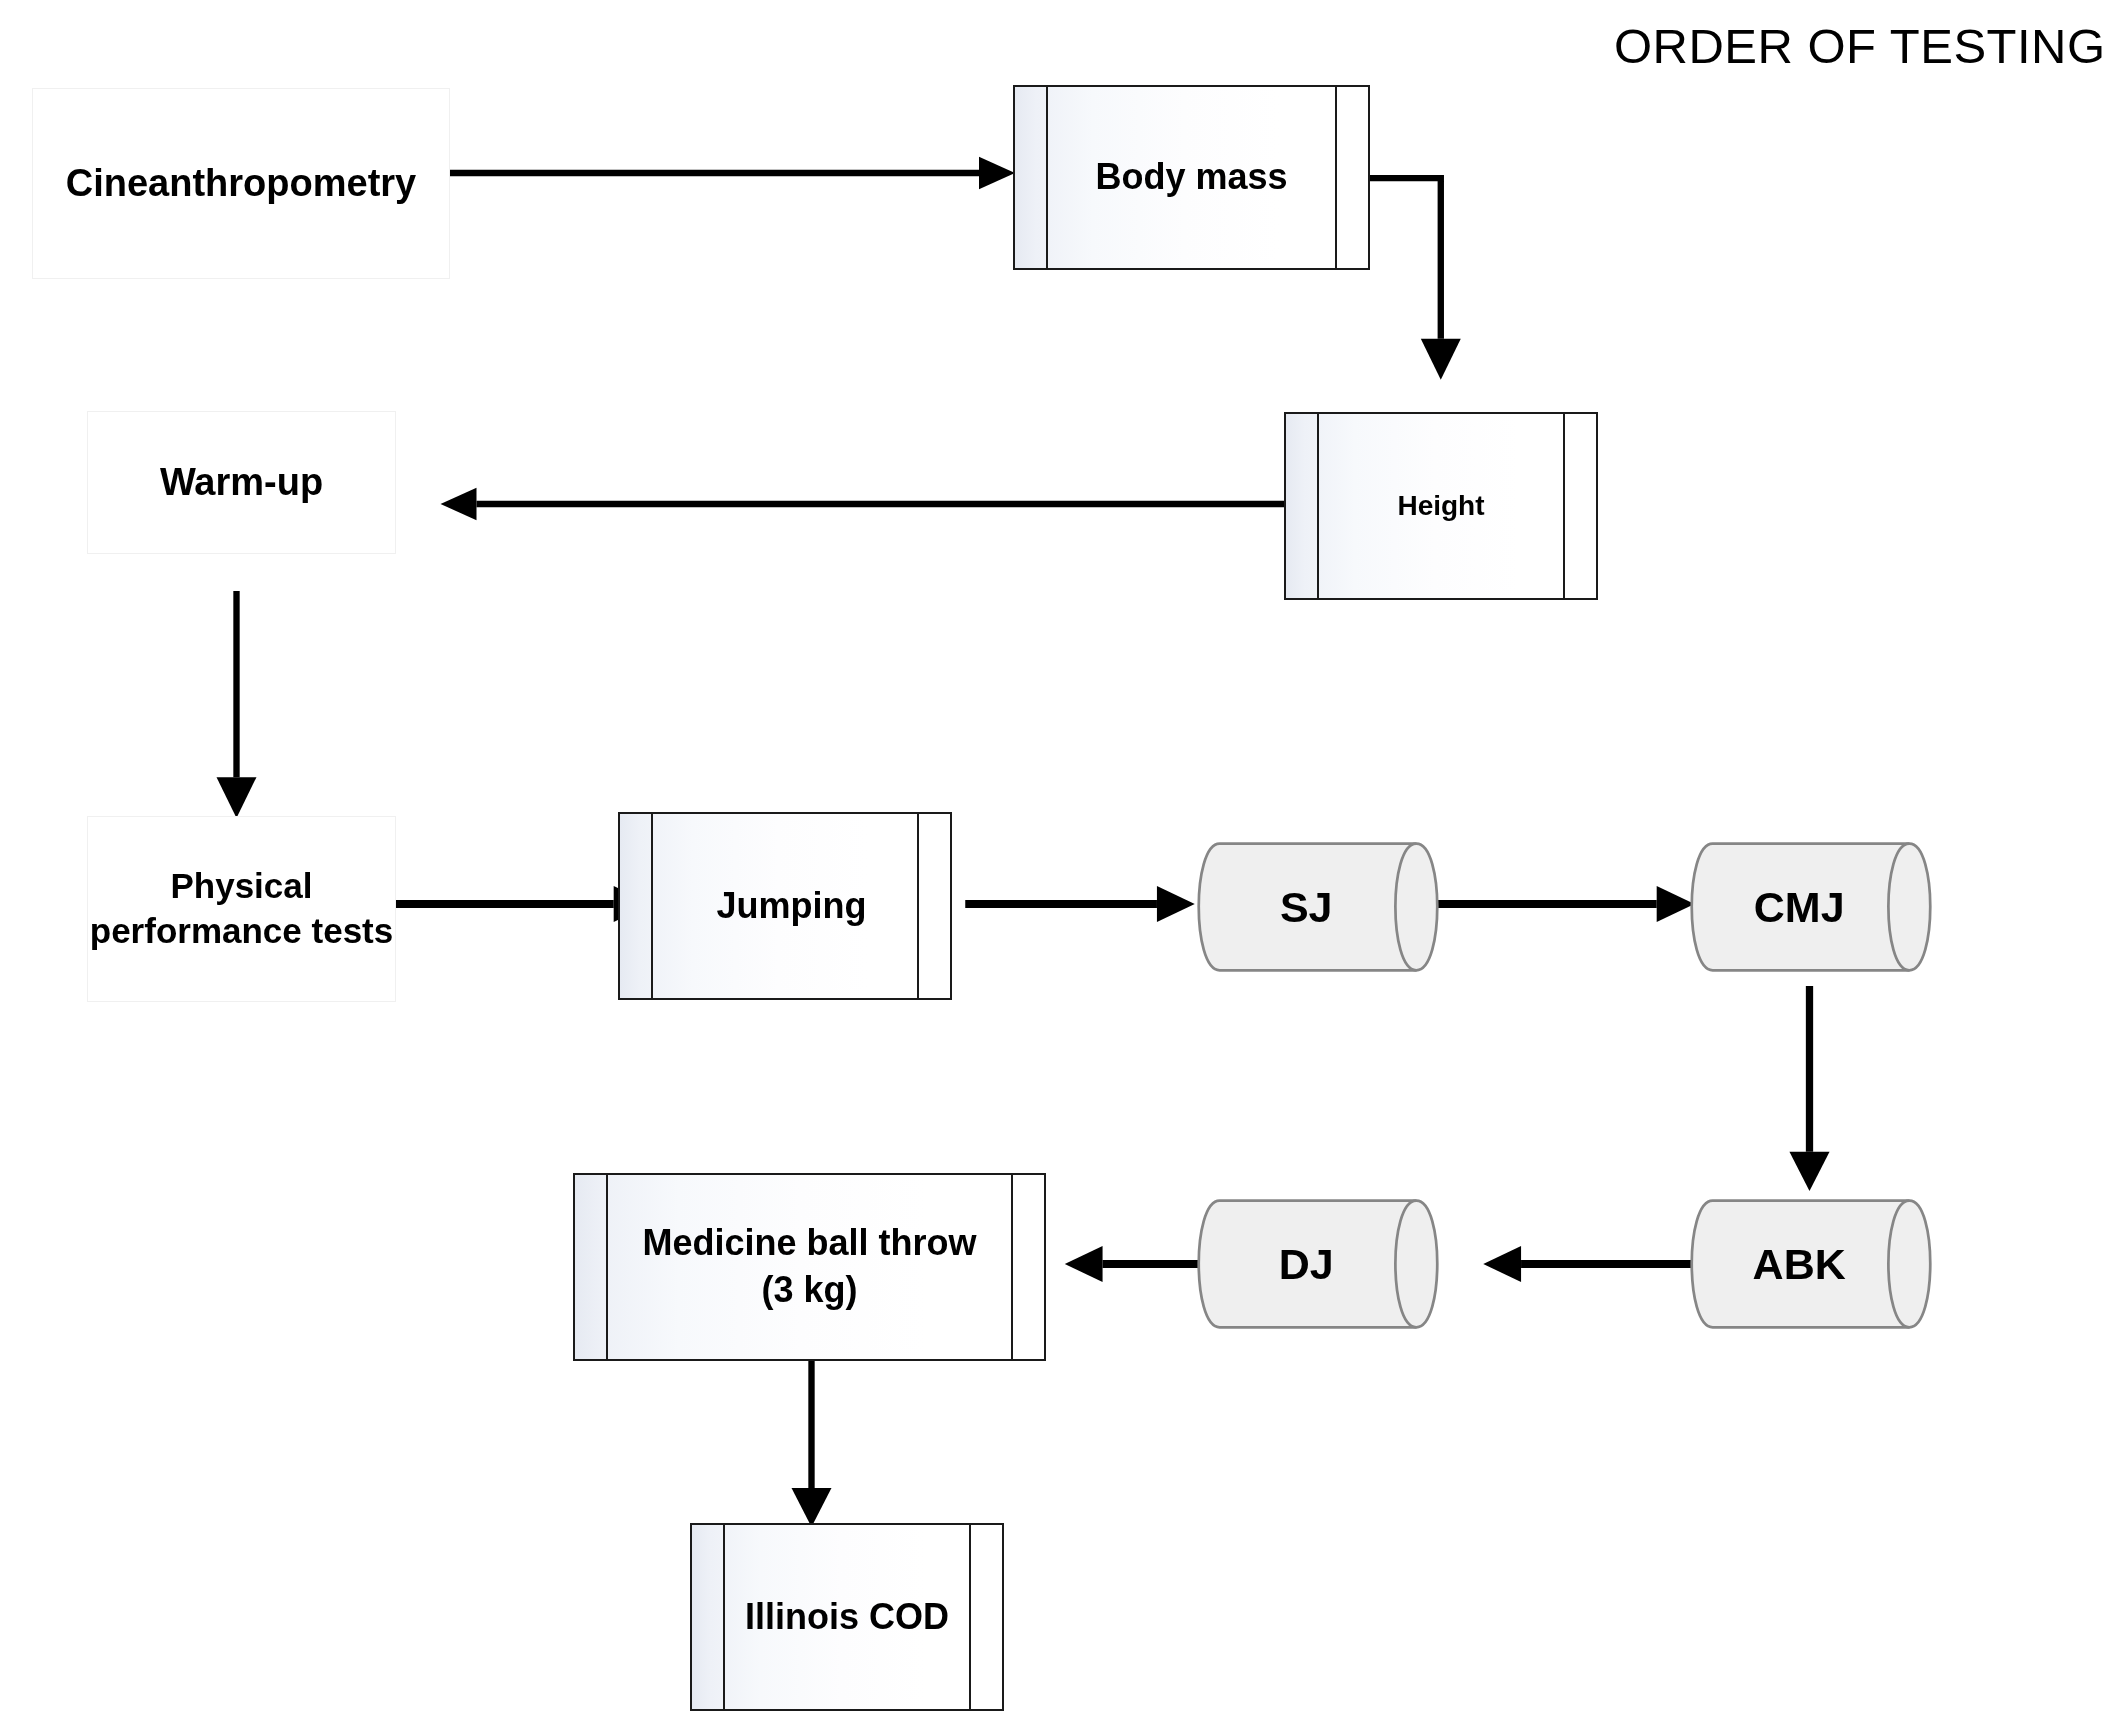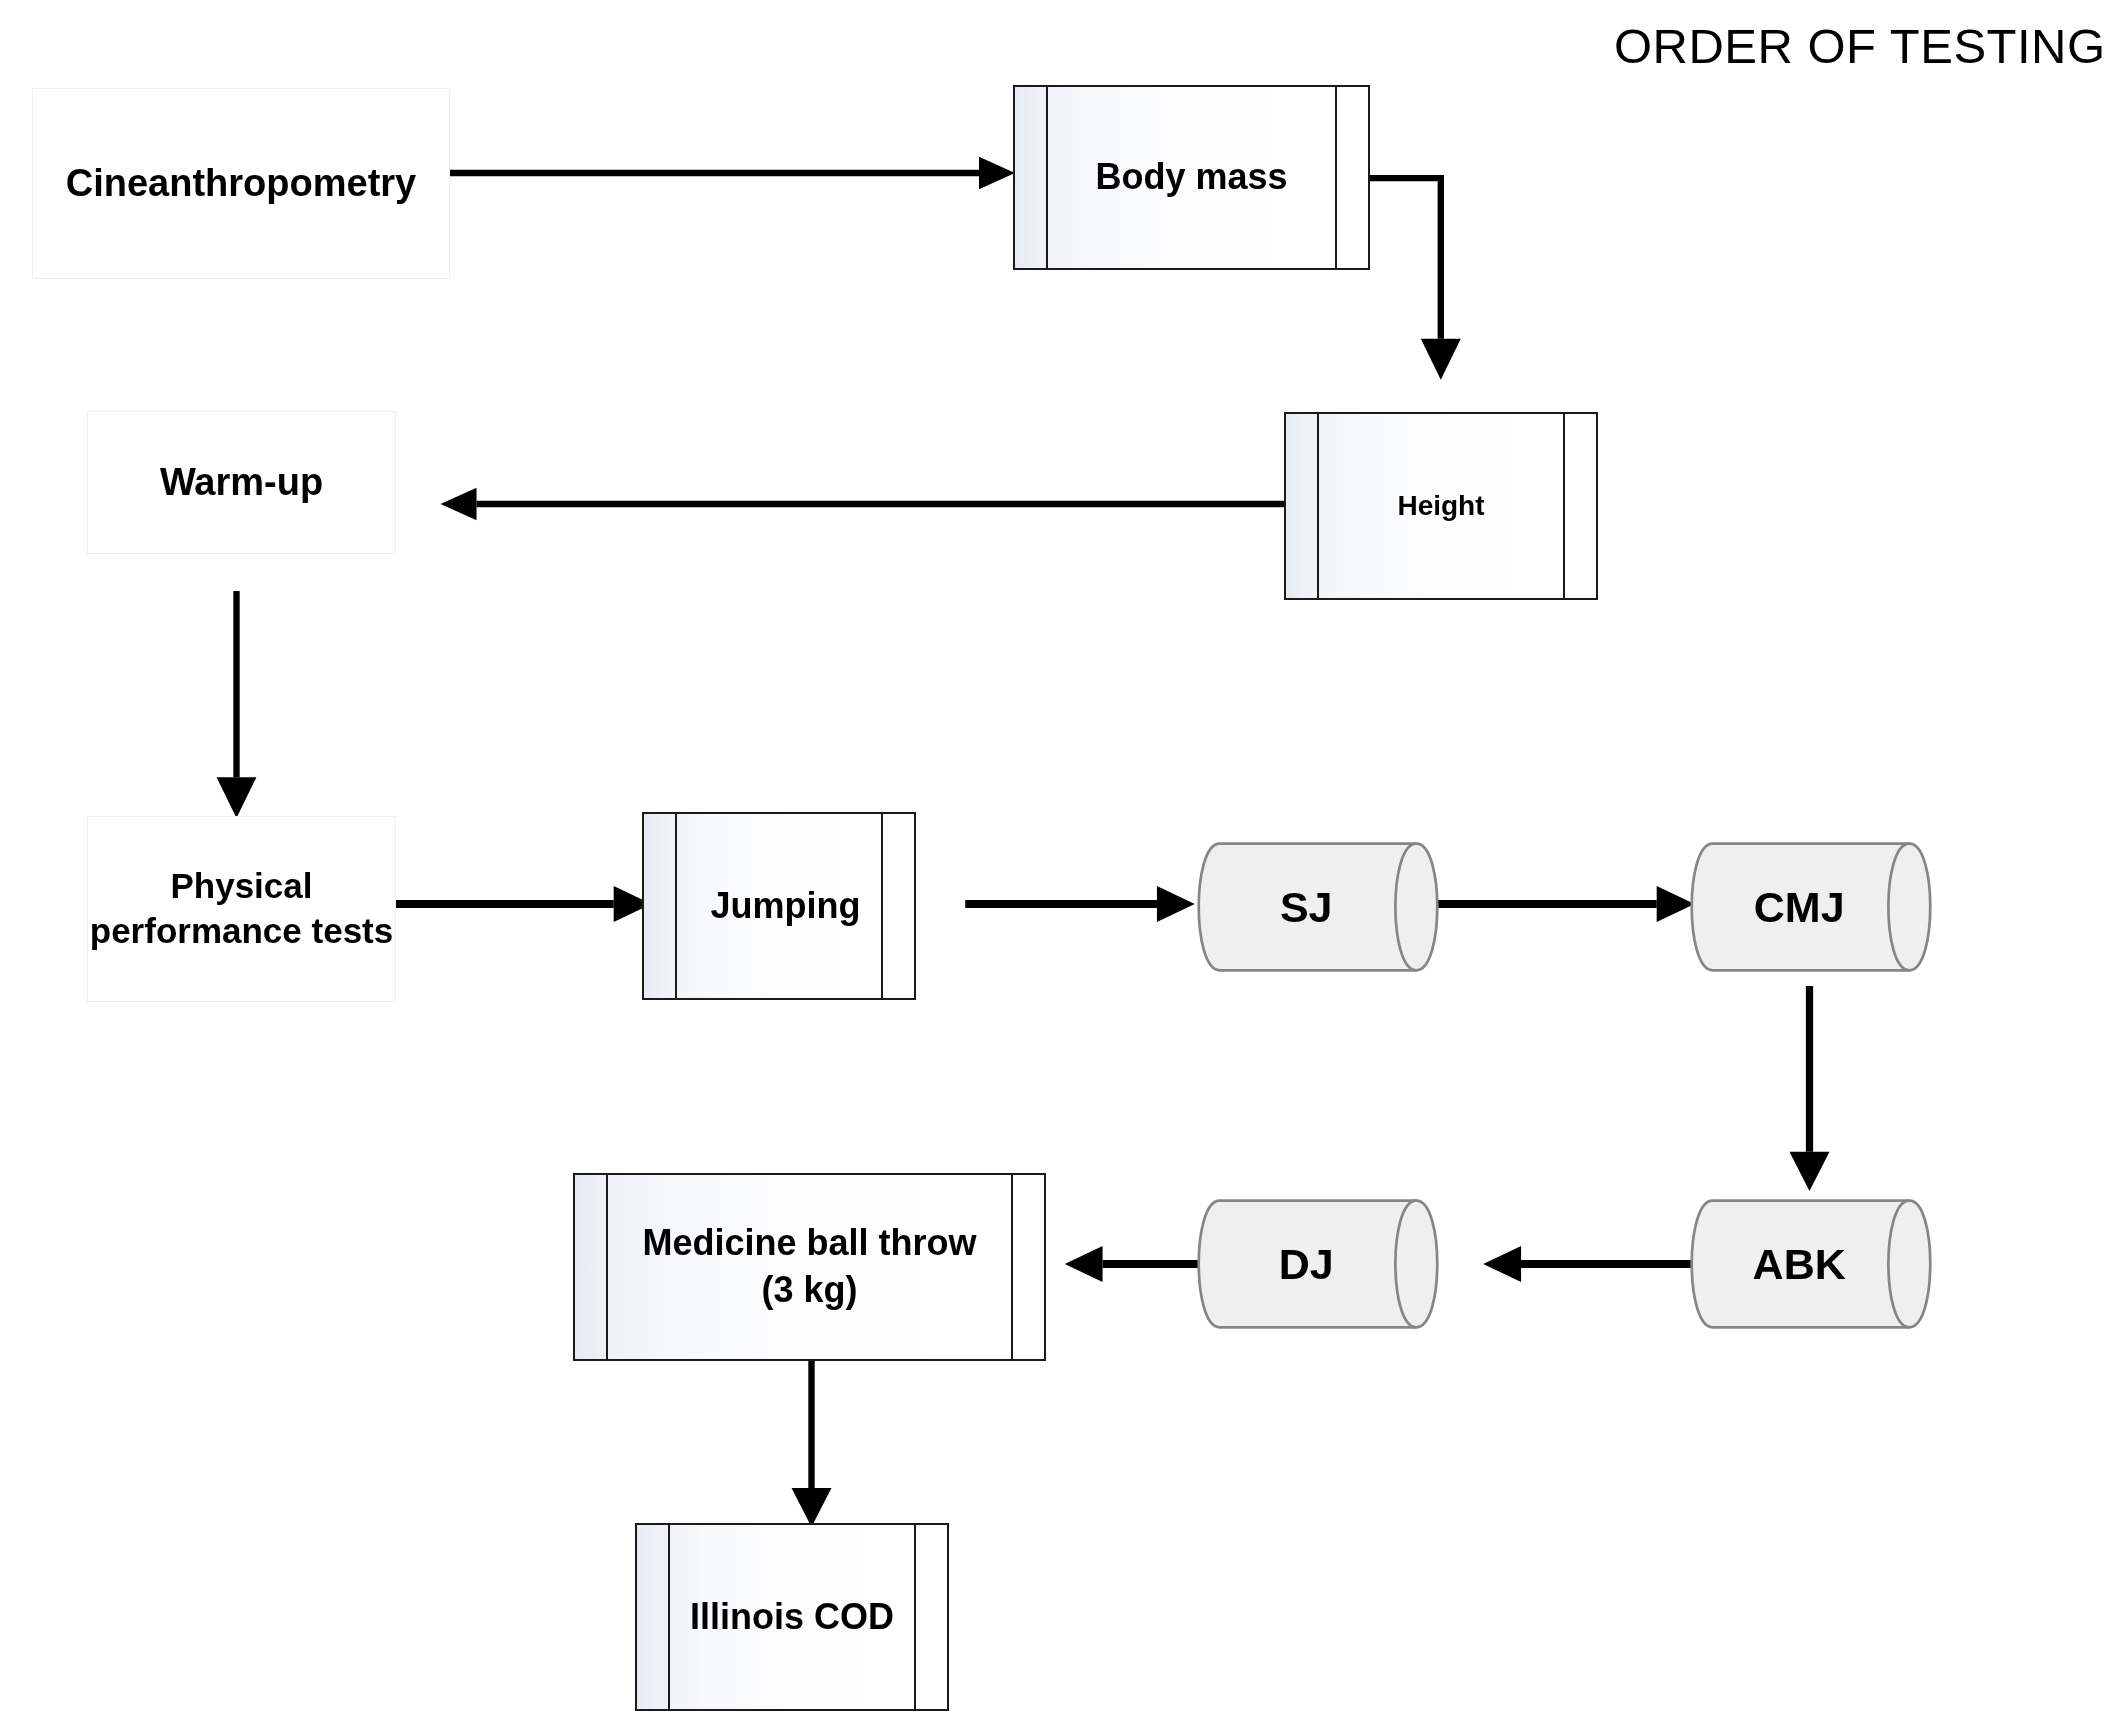--- a/index.html
+++ b/index.html
@@ -199,21 +199,21 @@
   </div>
 
   <div class="plain-box" style="left:75px; top:411px; width:309px; height:143px; font-size:38px;">
     <span>Warm-up</span>
   </div>
 
   <div class="plain-box" style="left:75px; top:816px; width:309px; height:186px; font-size:35px;">
     <span>Physical performance tests</span>
   </div>
 
-  <div class="proc-box" style="left:642px; top:812px; width:274px; height:188px;padding-left:13px;">
+  <div class="proc-box" style="left:618px; top:812px; width:334px; height:188px;padding-left:13px;">
     <span class="bar left"></span>
     <span class="bar right"></span>
     <span class="proc-label" style="font-size:36px;">Jumping</span>
   </div>
 
   <div class="cyl" style="left:1196px; top:841px; width:244px; height:132px;">
     <svg viewBox="0 0 268 145" preserveAspectRatio="none">
       <path d="M 26 3 L 242 3 C 258 3, 265 40, 265 72 C 265 105, 258 142, 242 142 L 26 142 C 10 142, 3 105, 3 72 C 3 40, 10 3, 26 3 Z" fill="#efefef" stroke="#868686" stroke-width="3"></path>
       <path d="M 242 3 C 226 3, 219 40, 219 72 C 219 105, 226 142, 242 142" fill="none" stroke="#868686" stroke-width="3"></path>
     </svg>
@@ -246,20 +246,20 @@
 
   <div class="proc-box" style="left:573px; top:1173px; width:473px; height:188px;">
     <span class="bar left"></span>
     <span class="bar right"></span>
     <span class="proc-label" style="font-size:36px;">
       <span>Medicine ball throw</span><br>
       <span>(3 kg)</span>
     </span>
   </div>
 
-  <div class="proc-box" style="left:635px; top:1523px; width:314px; height:188px;">
+  <div class="proc-box" style="left:690px; top:1523px; width:314px; height:188px;">
     <span class="bar left"></span>
     <span class="bar right"></span>
     <span class="proc-label" style="font-size:36px;">Illinois COD</span>
   </div>
 
 </div>
 
 
 </body></html>

